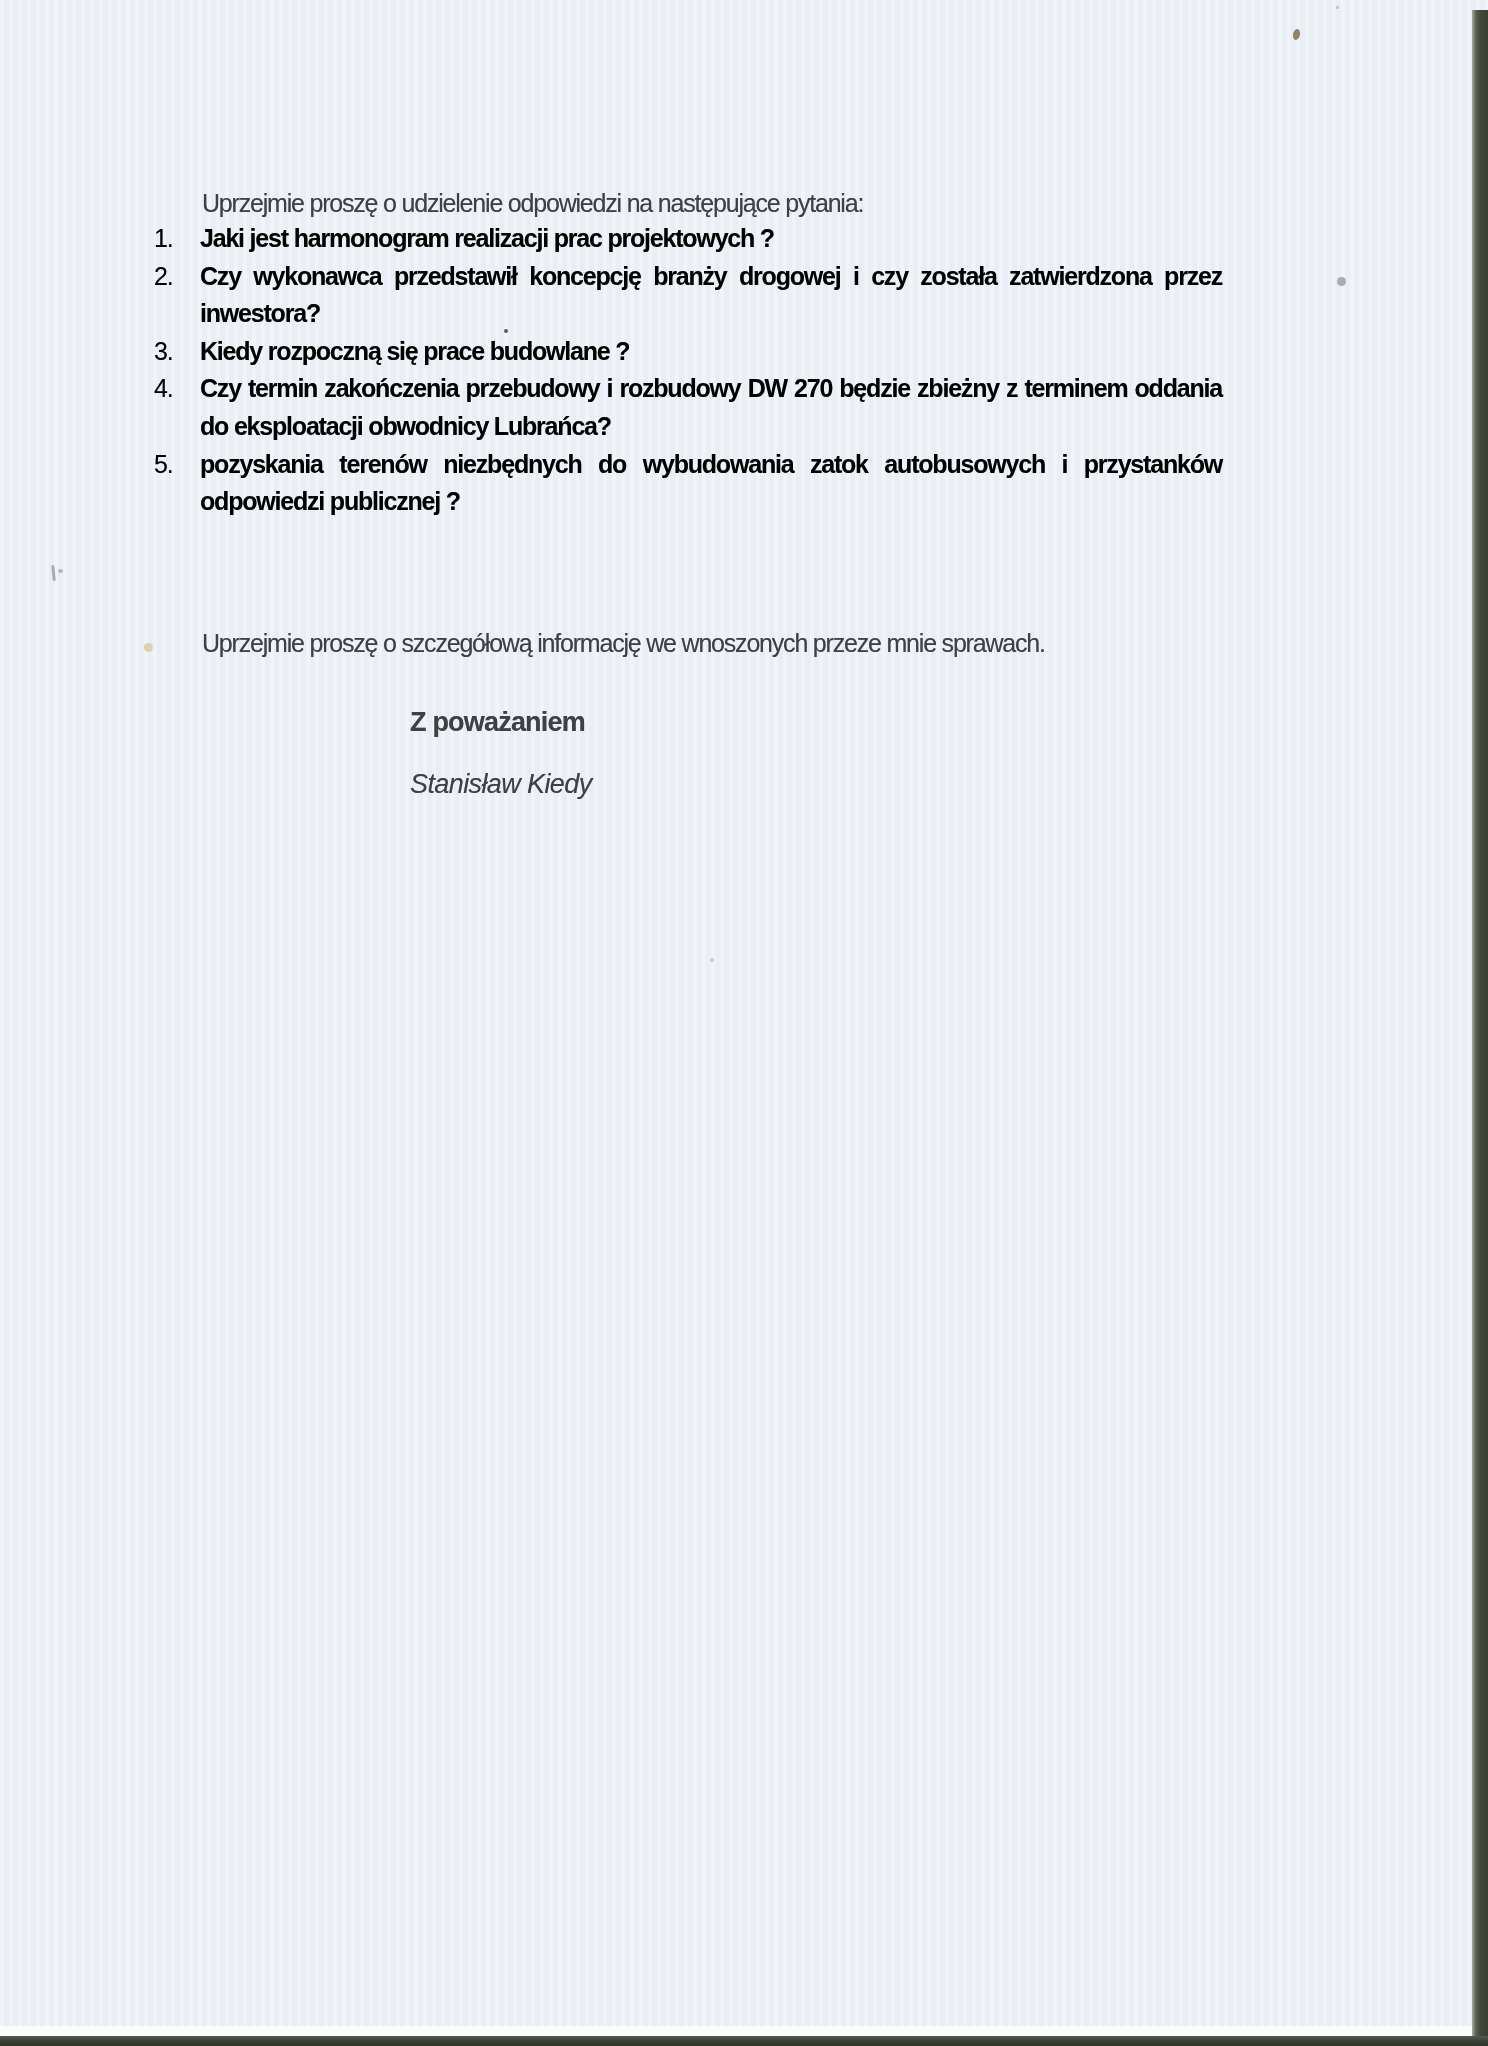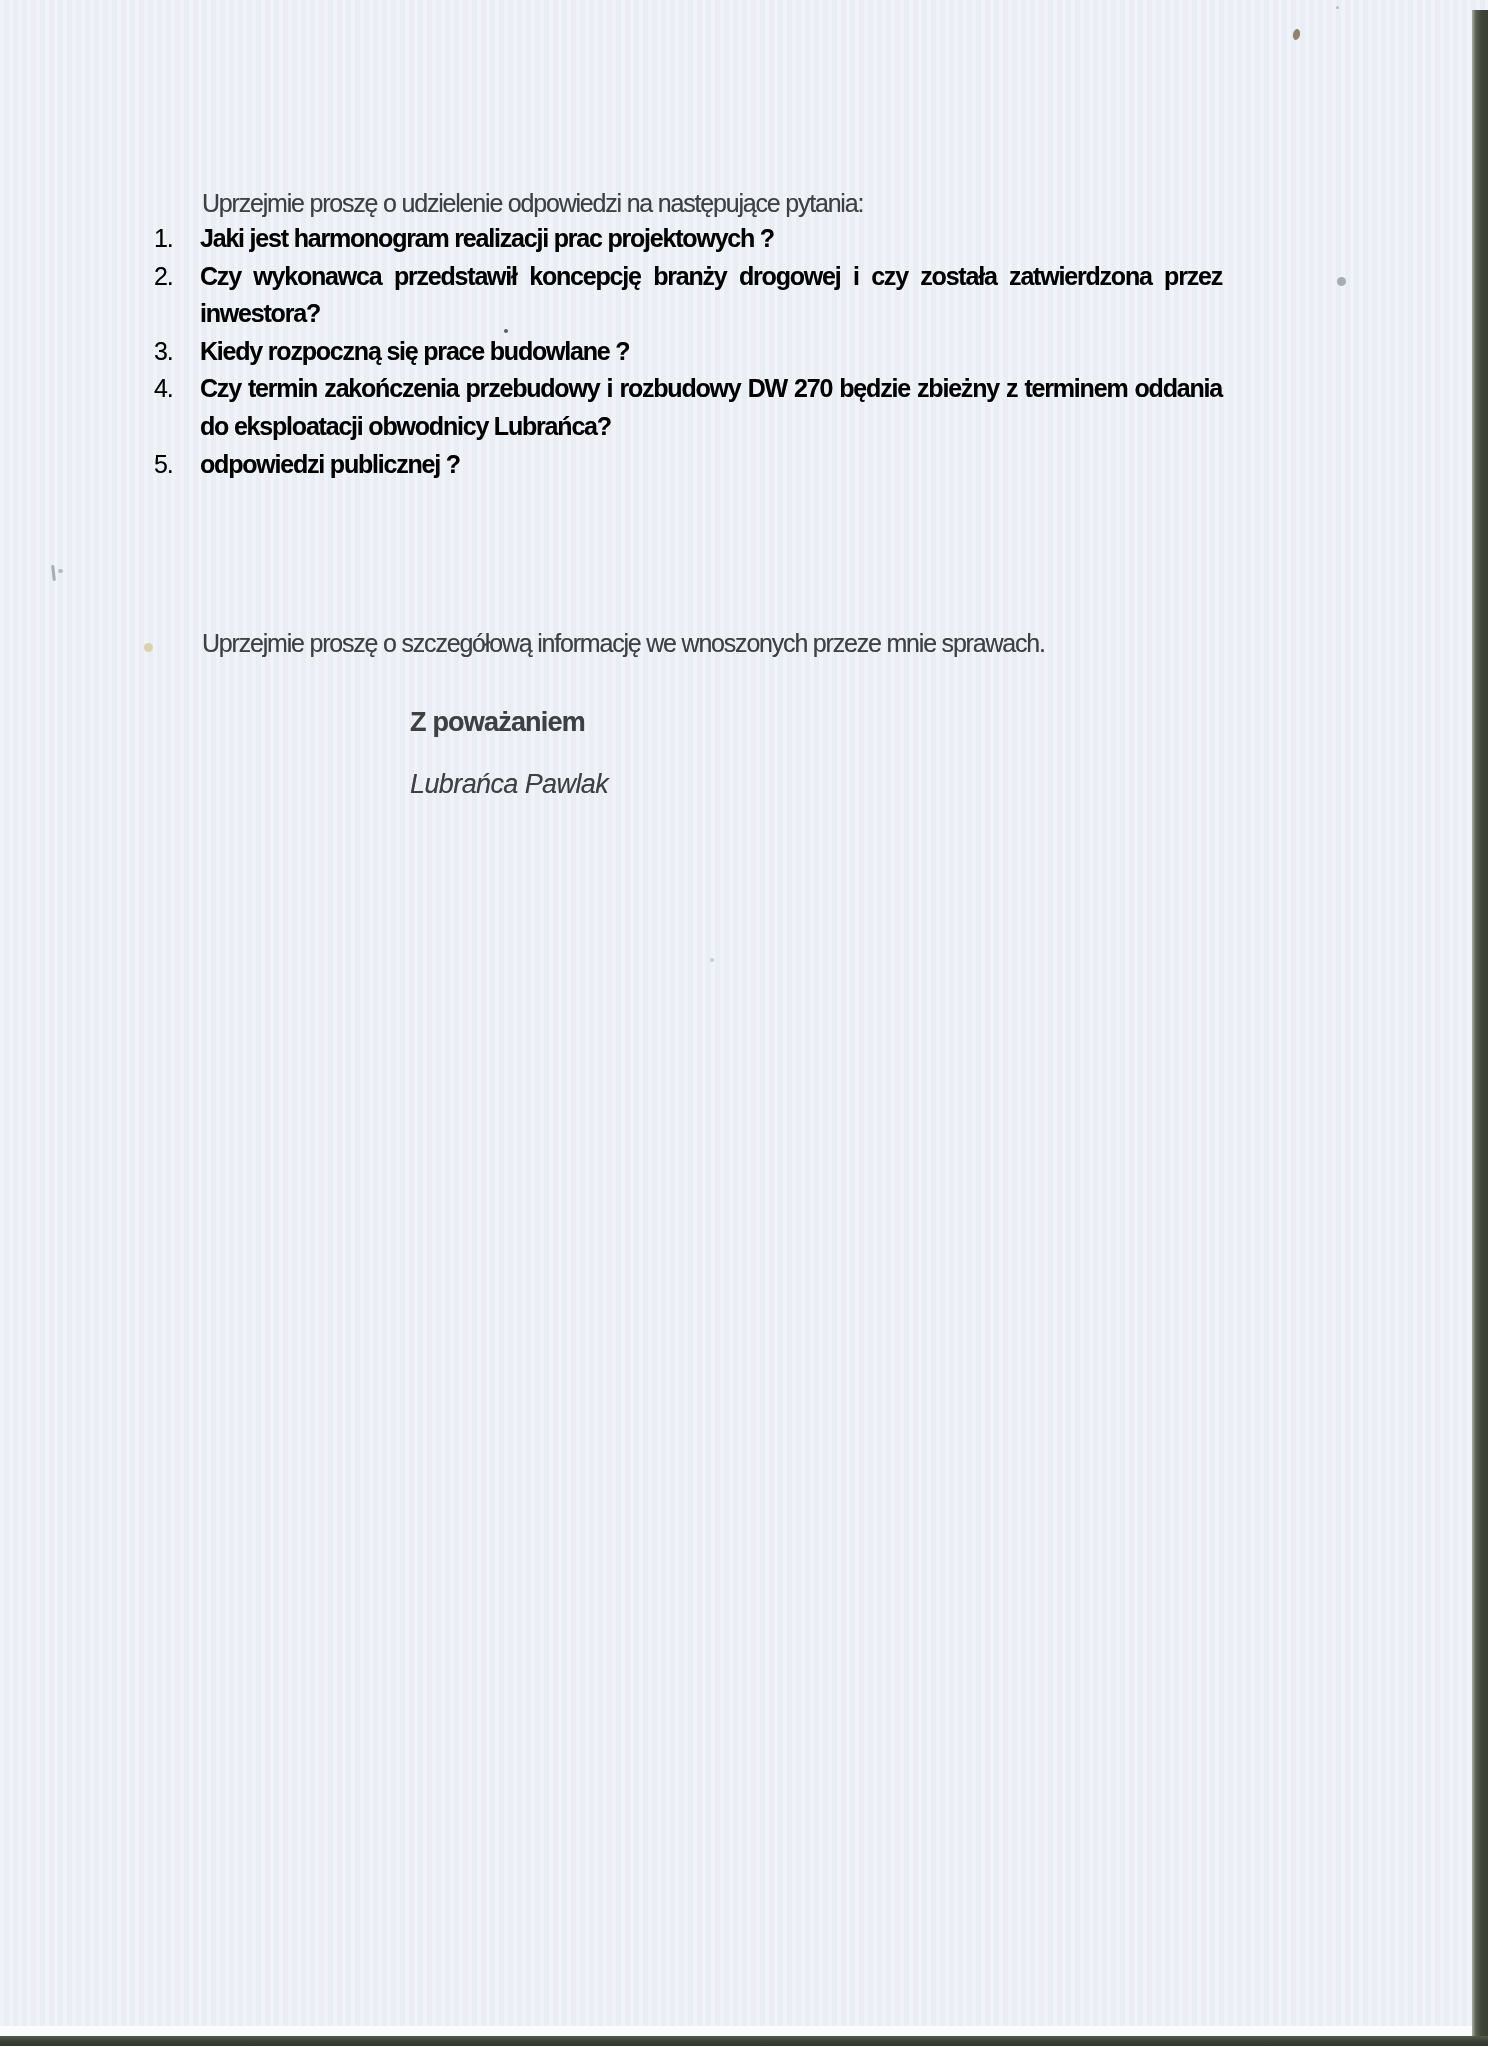--- a/index.html
+++ b/index.html
@@ -115,31 +115,32 @@
       <span class="q-num">4.</span>
       <div class="q-lines">
         <div class="q-line just">Czy termin zakończenia przebudowy i rozbudowy DW 270 będzie zbieżny z terminem oddania</div>
         <div class="q-line">do eksploatacji obwodnicy Lubrańca?</div>
       </div>
     </div>
 
     <div class="q-item">
       <span class="q-num">5.</span>
       <div class="q-lines">
+        <div class="q-line just">pozyskania terenów niezbędnych do wybudowania zatok autobusowych i przystanków</div>
         <div class="q-line">odpowiedzi publicznej ?</div>
       </div>
     </div>
 
   </div>
 
   <p class="closing ink">Uprzejmie proszę o szczegółową informację we wnoszonych przeze mnie sprawach.</p>
 
   <div class="sig-block">
     <div class="signoff ink">Z poważaniem</div>
-    <div class="signature ink">Lubrańca Pawlak</div>
+    <div class="signature ink">Stanisław Kiedy</div>
   </div>
 
   <div class="edge-right"></div>
   <div class="edge-bottom-white"></div>
   <div class="edge-bottom"></div>
 
   <div class="speck sp1"></div>
   <div class="speck sp2"></div>
   <div class="speck sp3"></div>
   <div class="speck sp4"></div>

